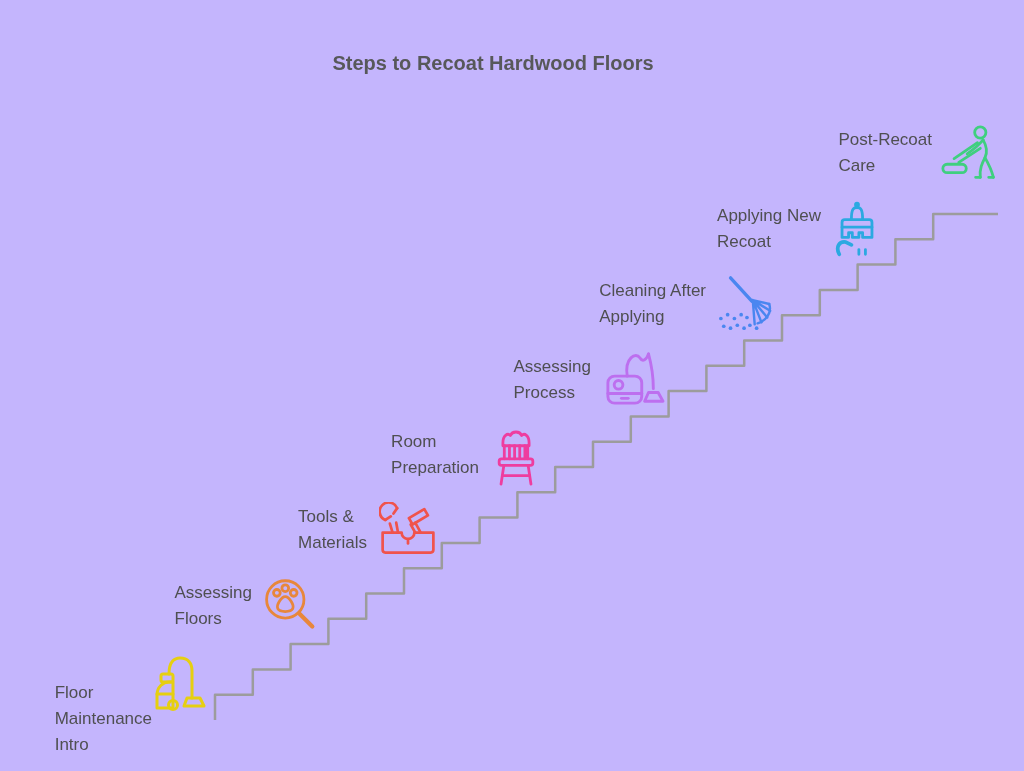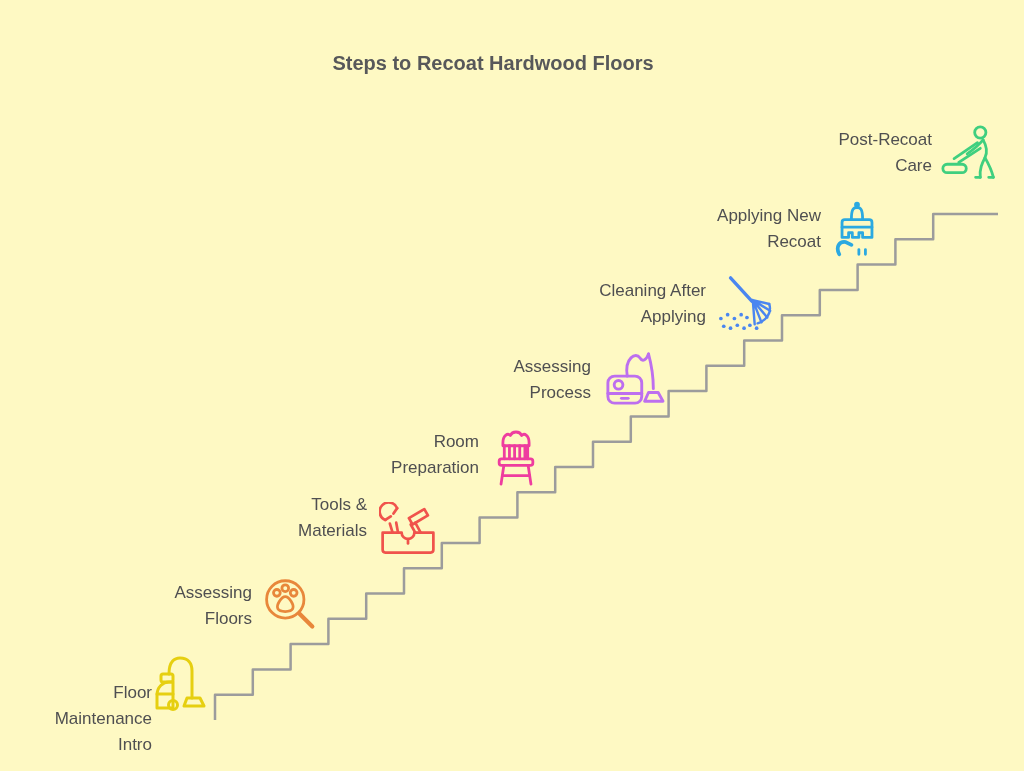--- a/index.html
+++ b/index.html
@@ -1,34 +1,34 @@
 <!DOCTYPE html>
 <html><head>
 <meta charset="utf-8">
 <style>
   html,body{margin:0;padding:0;background:#ffffff;}
   #canvas{
-    position:relative;width:1024px;height:771px;overflow:hidden;background:#fef9c3;
+    position:relative;width:1024px;height:771px;overflow:hidden;background:#c4b5fd;
     font-family:"Liberation Sans", sans-serif;
   }
   .title{
     position:absolute;left:493px;top:52px;transform:translateX(-50%);
     margin:0;font-size:20px;font-weight:bold;white-space:nowrap;
   }
   .stairs{position:absolute;left:0;top:0;}
   .step-label{
-    position:absolute;white-space:pre-line;text-align:right;
+    position:absolute;white-space:pre-line;text-align:left;
     font-size:17px;line-height:26px;
   }
   .step-icon{position:absolute;}
   .step-icon svg{width:100%;height:100%;display:block;}
   
   .s1 .step-label{right:872px;top:645px} .s1 .step-icon{left:152px;top:655px;width:62px;height:62px}
   .s2 .step-label{right:772px;top:580px} .s2 .step-icon{left:261px;top:577px;width:56px;height:56px}
-  .s3 .step-label{right:657px;top:492px} .s3 .step-icon{left:379px;top:502px;width:58px;height:54px}
+  .s3 .step-label{right:657px;top:504px} .s3 .step-icon{left:379px;top:502px;width:58px;height:54px}
   .s4 .step-label{right:545px;top:429px} .s4 .step-icon{left:494px;top:428px;width:44px;height:58px}
   .s5 .step-label{right:433px;top:354px} .s5 .step-icon{left:603px;top:350px;width:62px;height:58px}
   .s6 .step-label{right:318px;top:278px} .s6 .step-icon{left:717px;top:275px;width:58px;height:58px}
   .s7 .step-label{right:203px;top:203px} .s7 .step-icon{left:833px;top:200px;width:48px;height:58px}
   .s8 .step-label{right:92px;top:127px}  .s8 .step-icon{left:941px;top:124px;width:58px;height:58px}
 </style>
 </head>
 <body>
 
 <div id="canvas">

